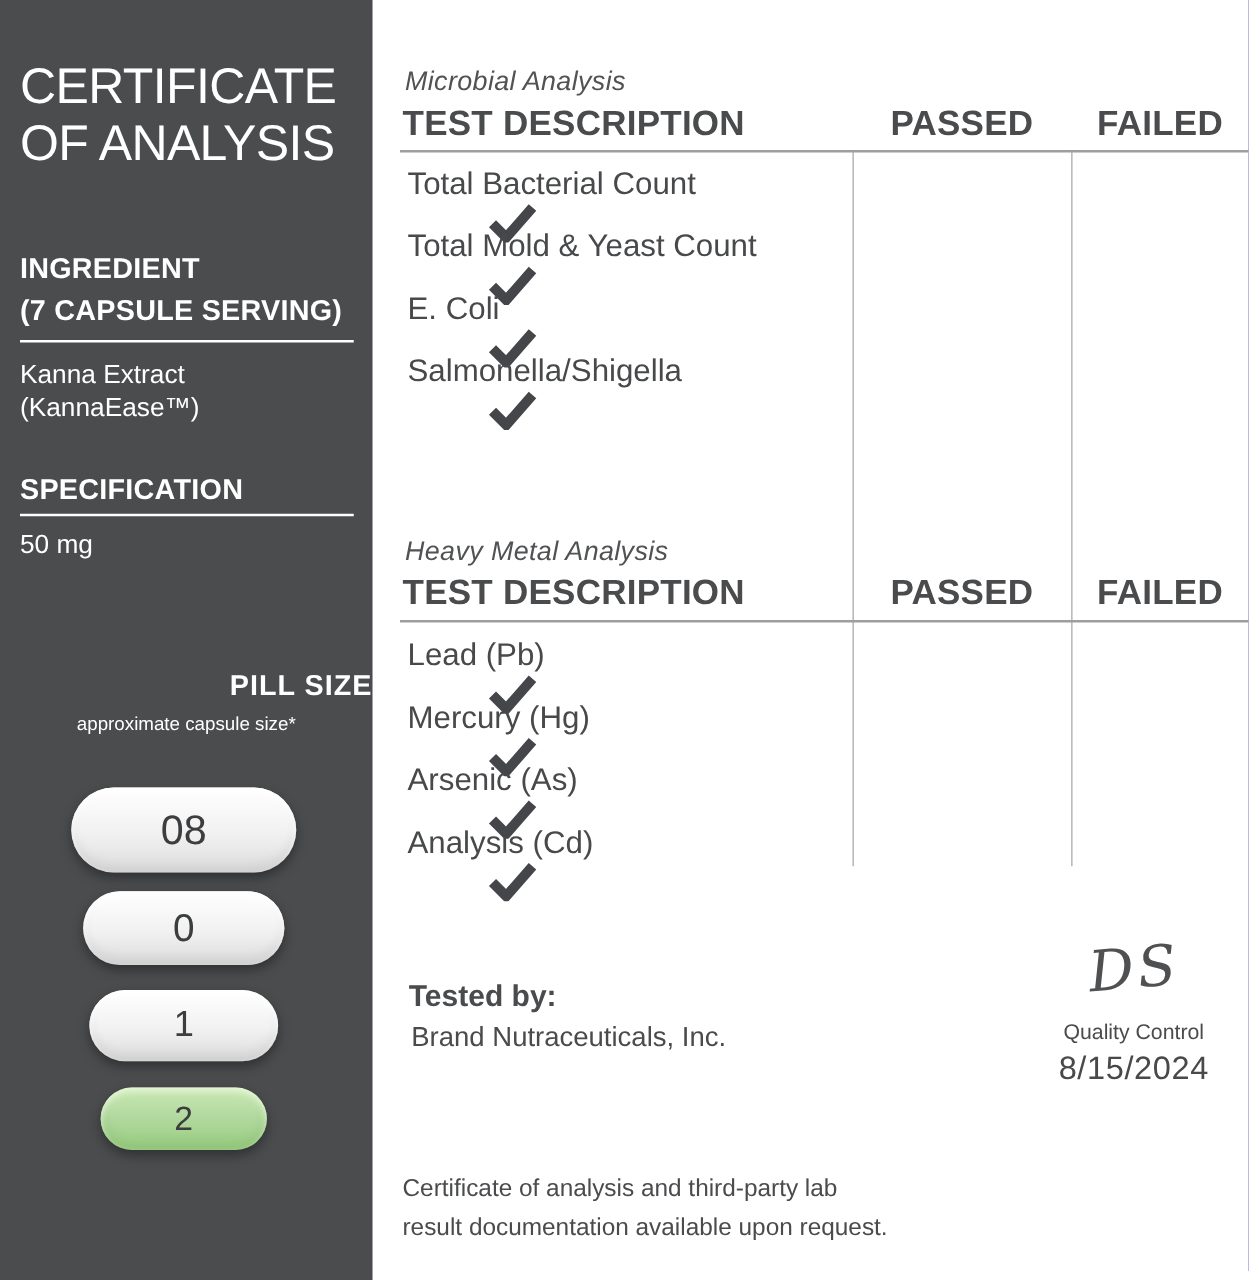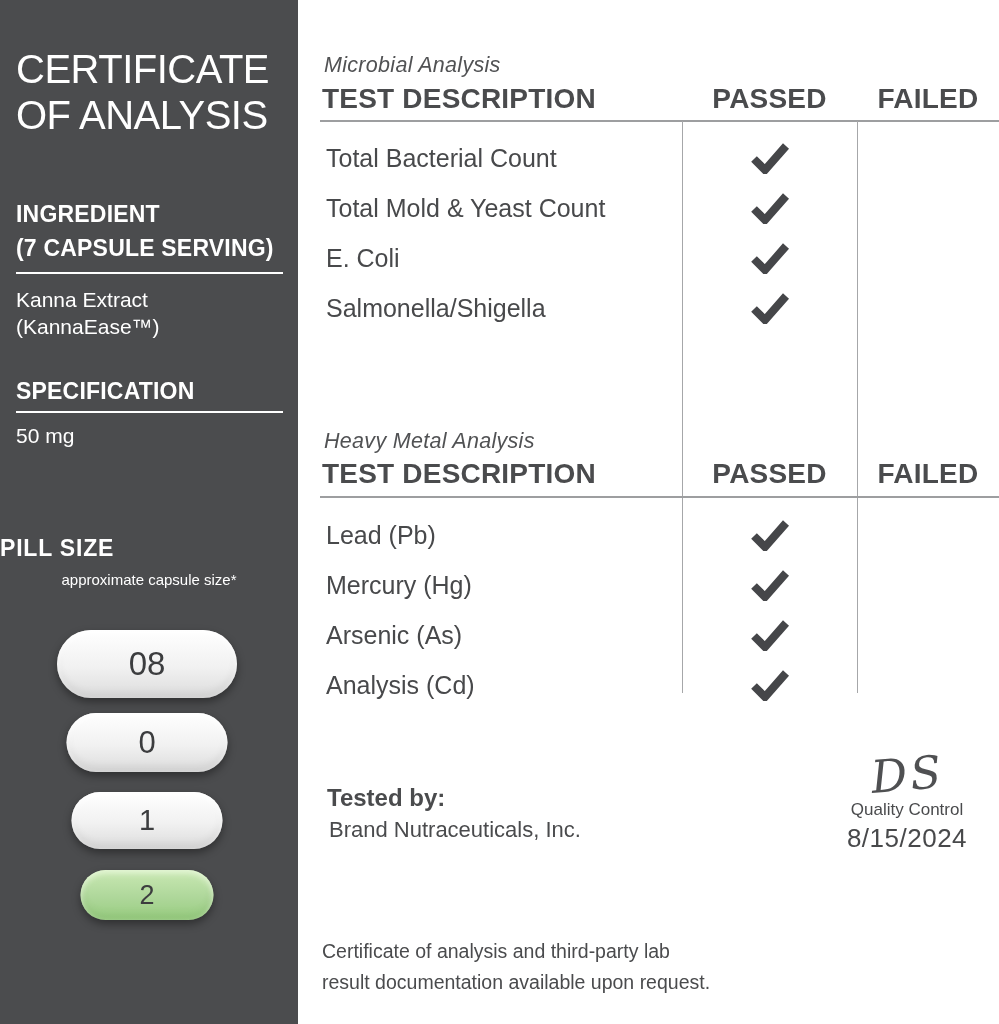--- a/index.html
+++ b/index.html
@@ -29,21 +29,21 @@
     position:absolute; left:16px; top:286px; width:275px;
     font-size:21px; line-height:27px; font-weight:400;
   }
   .spec-heading {
     position:absolute; left:16px; top:378px;
     font-size:23px; font-weight:700; letter-spacing:0.2px;
   }
   .spec-value { position:absolute; left:16px; top:424px; font-size:21px; }
 
   .pill-heading {
-    position:absolute; left:0; top:535px; width:298px; text-align:left;
+    position:absolute; left:0; top:535px; width:298px; text-align:right;
     font-size:23px; font-weight:700; letter-spacing:0.8px;
   }
   .pill-note {
     position:absolute; left:0; top:571px; width:298px; text-align:center;
     font-size:15px; font-weight:400;
   }
   .pill {
     position:absolute; left:147px; transform:translateX(-50%);
     border-radius:999px; display:flex; align-items:center; justify-content:center;
     color:#3c3d3f; font-weight:400;
@@ -82,36 +82,36 @@
   .div-1 { top:120px; }
   .div-2 { top:496px; }
 
   .vline { position:absolute; top:121px; width:1px; height:572px; background:#a6a7a9; }
   .vl-passed { left:384px; }
   .vl-failed { left:559px; }
 
   .rows { position:absolute; left:24px; right:0; }
   .rows-1 { top:133px; }
   .rows-2 { top:510px; }
-  .trow { height:50px; display:flex; align-items:center; }
+  .trow { height:50px; display:flex; align-items:flex-start;flex-direction:column; }
   .cell-test { width:360px; padding-left:4px; font-size:25px; color:#48494b; }
   .cell-passed { width:175px; display:flex; align-items:center; justify-content:center; }
   .cell-failed { width:142px; }
   .check-svg { display:block; }
 
   .tested-label { position:absolute; left:29px; top:784px; font-size:24px; font-weight:700; }
   .tested-value { position:absolute; left:31px; top:817px; font-size:22px; }
 
   .sig-block { position:absolute; right:12px; top:750px; width:160px; text-align:center; }
   .sig-initials {
     font-family:"DejaVu Serif", serif; font-style:italic;
     font-size:45px; line-height:50px; letter-spacing:3px; color:#4f5052;
     transform:rotate(-5deg); display:inline-block;
   }
-  .sig-role { font-size:17px; margin-top:0; color:#4a4b4d; }
+  .sig-role { font-size:17px; margin-top:16px; color:#4a4b4d; }
   .sig-date { font-size:26px; margin-top:3px; letter-spacing:0.5px; color:#48494b; }
 
   .foot-note { position:absolute; left:24px; top:936px; font-size:19.5px; line-height:31px; color:#4a4b4d; }
 </style>
 </head>
 <body>
 
 <div id="page">
 
   <div class="panel">

